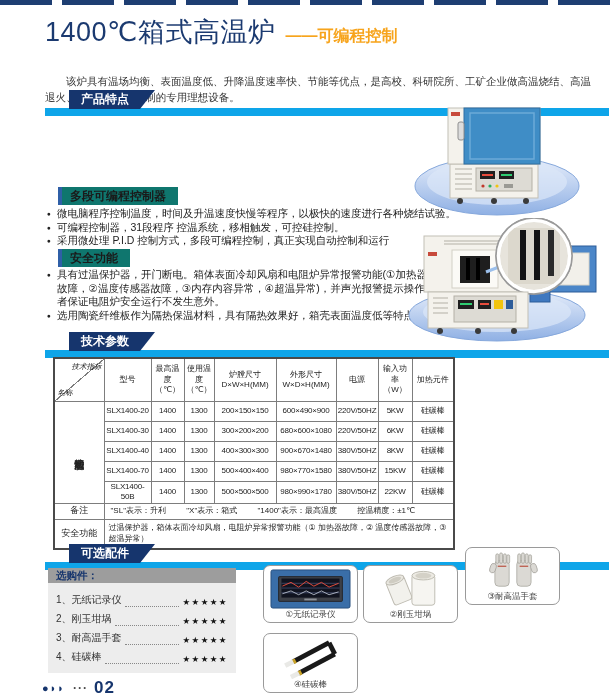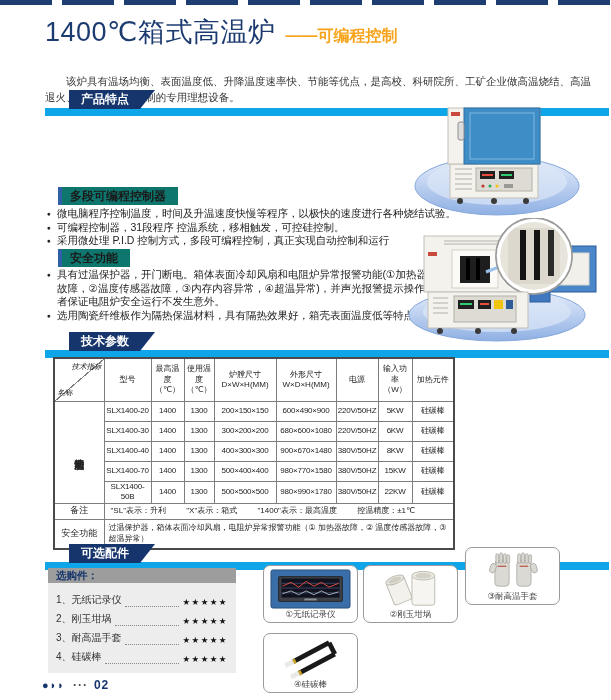--- a/index.html
+++ b/index.html
@@ -67,21 +67,21 @@
   .acc-card{position:absolute;width:95px;height:58px;background:#fff;border:1px solid #9a9a9a;
             border-radius:7px;display:flex;flex-direction:column;align-items:center;
             justify-content:flex-end;padding:3px 3px 2px 3px;box-sizing:border-box;}
   .acc-card .caption{font-size:8.5px;color:#444;line-height:11px;}
   .acc-card svg{display:block;}
 
   
   .footer{position:absolute;left:42px;top:678px;display:flex;align-items:center;font-size:12px;color:#16356d;}
   .footer .marks{letter-spacing:1px;font-size:11px;}
   .footer .dots{margin:0 6px 0 8px;color:#4a4a4a;font-weight:bold;letter-spacing:1px;}
-  .footer .pagenum{font-weight:bold;font-size:12px;letter-spacing:1px;}
+  .footer .pagenum{font-weight:bold;font-size:17px;letter-spacing:1px;}
 </style>
 </head>
 <body>
 
 <div id="page">
 
   <div class="top-band"></div>
 
   <div class="header-block">
     <div class="title-line">

